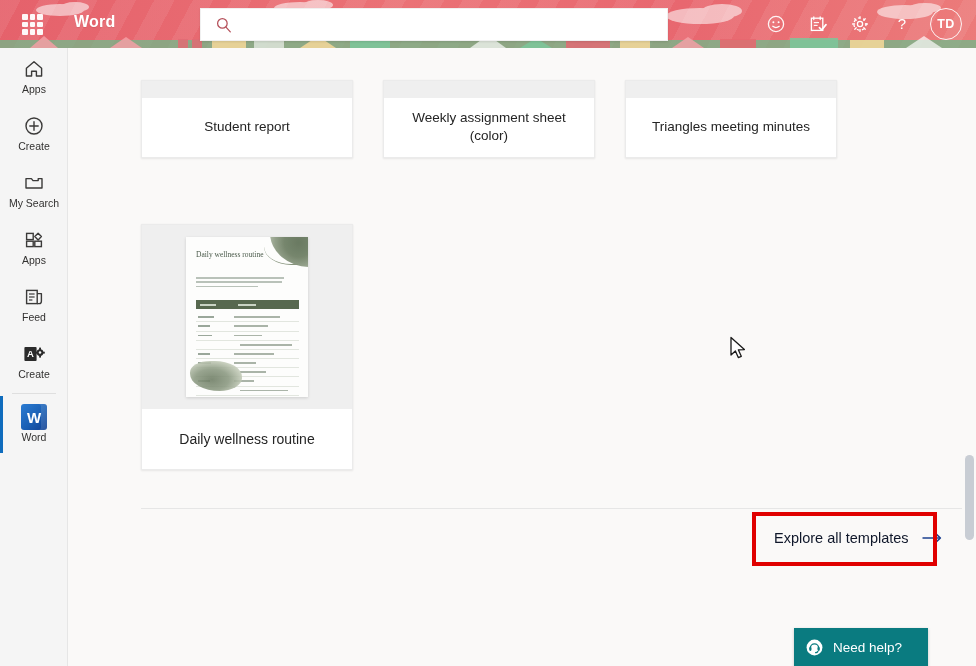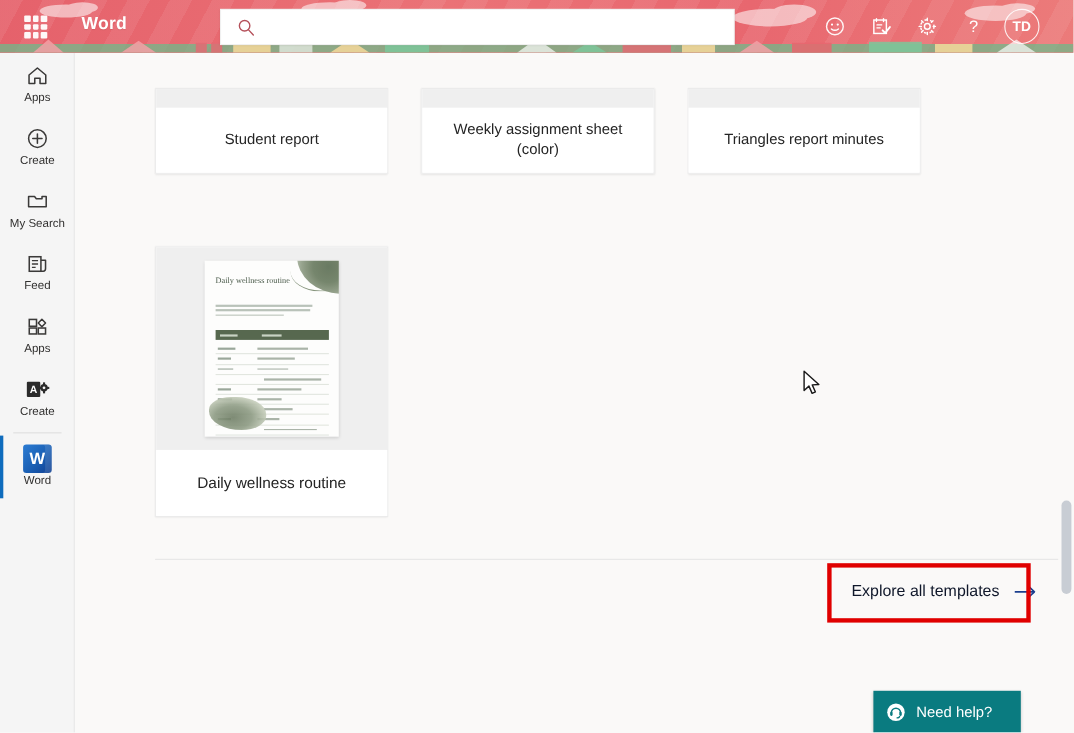--- a/index.html
+++ b/index.html
@@ -76,21 +76,21 @@
     position: absolute; right: 10px; top: 0; height: 48px;
     display: flex; align-items: center; gap: 2px;
   }
   .hdr-btn {
     width: 40px; height: 40px;
     display: flex; align-items: center; justify-content: center;
     cursor: pointer; border-radius: 2px;
   }
   .hdr-btn svg { display: block; }
   .avatar {
-    width: 32px; height: 32px; margin-left: 6px; margin-right: 21px;
+    width: 32px; height: 32px; margin-left: 6px; margin-right: 4px;
     border-radius: 50%;
     border: 1.5px solid rgba(255,255,255,.9);
     color: #ffffff; font-size: 12.5px; font-weight: bold;
     display: flex; align-items: center; justify-content: center;
     cursor: pointer; letter-spacing: .3px;
   }
 
   
   .sidebar {
     position: absolute; left: 0; top: 48px;
@@ -396,40 +396,40 @@
       <svg width="22" height="22" viewBox="0 0 22 22">
         <path d="M3 6.6 L8.4 6.6 L10 8.6 L15.2 8.6 L15.2 6.6 L19 6.6 L19 16 L3 16 Z" fill="none" stroke="#3b3a39" stroke-width="1.4" stroke-linejoin="round"></path>
       </svg>
     </span>
     <span class="nav-label">My Search</span>
   </div>
 
   <div class="nav-item">
     <span class="ico">
       <svg width="22" height="22" viewBox="0 0 22 22">
+        <rect x="3.6" y="4.4" width="6.6" height="6.2" fill="none" stroke="#3b3a39" stroke-width="1.4"></rect>
+        <rect x="3.6" y="12.2" width="6.6" height="5.4" fill="none" stroke="#3b3a39" stroke-width="1.4"></rect>
+        <rect x="11.8" y="12.2" width="6.6" height="5.4" fill="none" stroke="#3b3a39" stroke-width="1.4"></rect>
+        <path d="M11.8 7.6 L15.1 4.2 L18.4 7.6 L15.1 11 Z" fill="none" stroke="#3b3a39" stroke-width="1.4" stroke-linejoin="round"></path>
+      </svg>
+    </span>
+    <span class="nav-label">Apps</span>
+  </div>
+
+  <div class="nav-item">
+    <span class="ico">
+      <svg width="22" height="22" viewBox="0 0 22 22">
         <rect x="3.6" y="4.4" width="10.6" height="13.2" fill="none" stroke="#3b3a39" stroke-width="1.4"></rect>
         <line x1="6" y1="8" x2="11.6" y2="8" stroke="#3b3a39" stroke-width="1.2"></line>
         <line x1="6" y1="11" x2="11.6" y2="11" stroke="#3b3a39" stroke-width="1.2"></line>
         <line x1="6" y1="14" x2="9.4" y2="14" stroke="#3b3a39" stroke-width="1.2"></line>
         <path d="M14.2 7.6 L18.4 7.6 L18.4 15.2 Q18.4 17.6 16.3 17.6 L14.2 17.6" fill="none" stroke="#3b3a39" stroke-width="1.4" stroke-linejoin="round"></path>
       </svg>
     </span>
     <span class="nav-label">Feed</span>
-  </div>
-
-  <div class="nav-item">
-    <span class="ico">
-      <svg width="22" height="22" viewBox="0 0 22 22">
-        <rect x="3.6" y="4.4" width="6.6" height="6.2" fill="none" stroke="#3b3a39" stroke-width="1.4"></rect>
-        <rect x="3.6" y="12.2" width="6.6" height="5.4" fill="none" stroke="#3b3a39" stroke-width="1.4"></rect>
-        <rect x="11.8" y="12.2" width="6.6" height="5.4" fill="none" stroke="#3b3a39" stroke-width="1.4"></rect>
-        <path d="M11.8 7.6 L15.1 4.2 L18.4 7.6 L15.1 11 Z" fill="none" stroke="#3b3a39" stroke-width="1.4" stroke-linejoin="round"></path>
-      </svg>
-    </span>
-    <span class="nav-label">Apps</span>
   </div>
 
   <div class="nav-item">
     <span class="ico">
       <svg width="24" height="22" viewBox="0 0 24 22">
         <rect x="2.4" y="4" width="12.2" height="14" rx="1" fill="#2b2b2b"></rect>
         <text x="8.4" y="14.4" font-family="Liberation Sans, sans-serif" font-size="9.5" font-weight="bold" fill="#ffffff" text-anchor="middle">A</text>
         <g fill="#2b2b2b">
           <circle cx="18" cy="9.6" r="3.4"></circle>
           <rect x="17.1" y="4.6" width="1.9" height="2.4"></rect>
@@ -459,21 +459,21 @@
     <div class="card">
       <div class="card-thumb"></div>
       <div class="card-label">Student report</div>
     </div>
     <div class="card">
       <div class="card-thumb"></div>
       <div class="card-label">Weekly assignment sheet (color)</div>
     </div>
     <div class="card">
       <div class="card-thumb"></div>
-      <div class="card-label">Triangles report minutes</div>
+      <div class="card-label">Triangles meeting minutes</div>
     </div>
   </div>
 
   <div class="row-second">
     <div class="card">
       <div class="card-thumb">
         <div class="doc-page">
           <div class="doc-leaf-tr"></div>
           <div class="doc-title">Daily wellness routine</div>
           <div class="doc-para">

